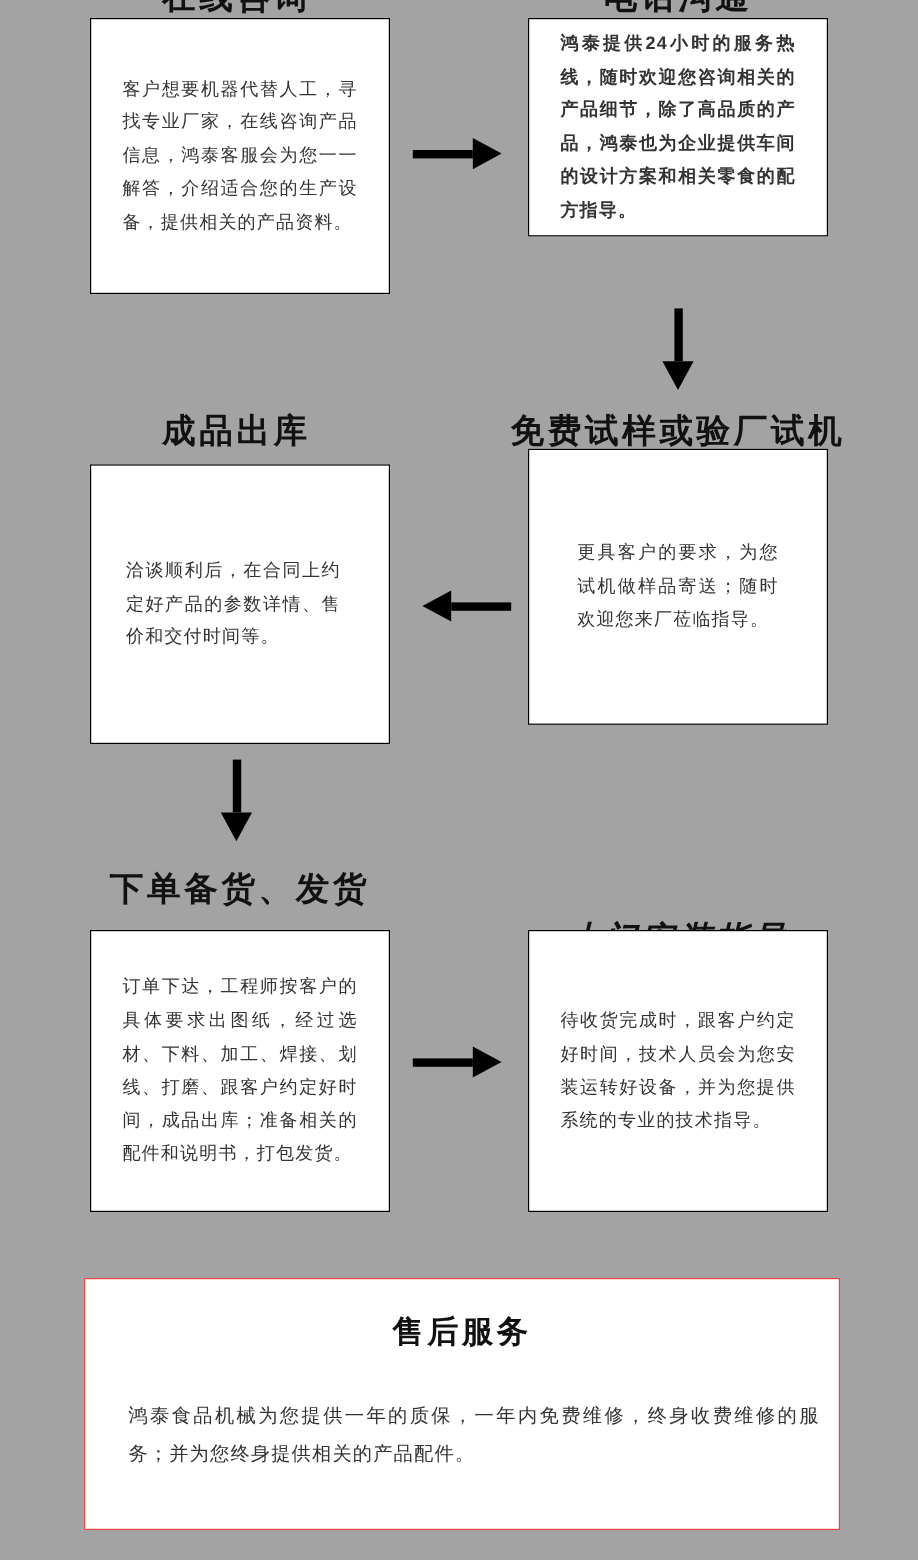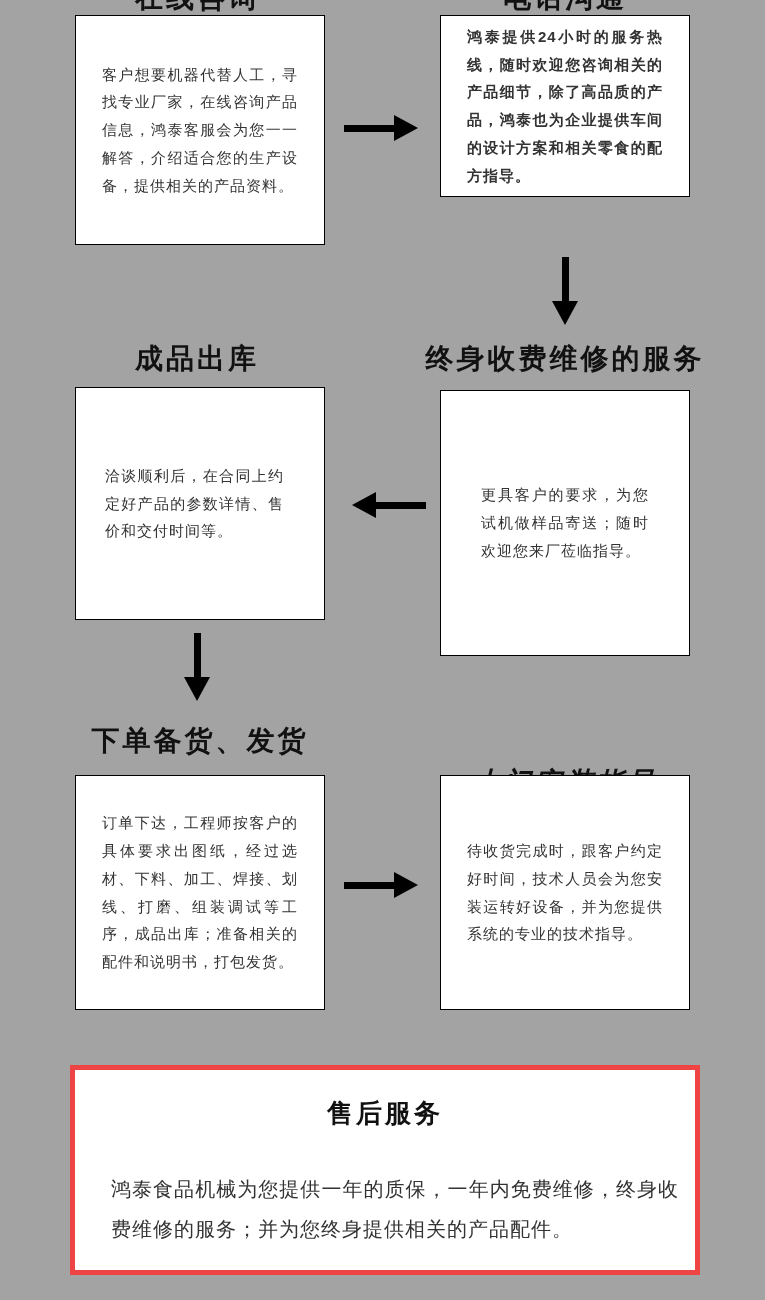--- a/index.html
+++ b/index.html
@@ -83,35 +83,35 @@
   }
   .head-down {
     width: 0; height: 0;
     border-left: 13px solid transparent;
     border-right: 13px solid transparent;
     border-top: 24px solid #000000;
   }
   
   .after-box {
     position: absolute;
-    border: 5px solid #ef4444;
+    border: 1px solid #ef4444;
     background: #ffffff;
     box-sizing: border-box;
   }
   .after-title {
     margin: 26px 0 0 0;
     text-align: center;
     font-size: 26px;
     font-weight: bold;
     letter-spacing: 3px;
     color: #111111;
   }
   .after-text {
     margin: 38px 16px 0 36px;
-    font-size: 20px;
+    font-size: 16px;
     line-height: 2;
     letter-spacing: 1px;
     color: #333333;
     text-align: justify;
   }
 </style>
 </head>
 <body>
 
 <div class="canvas">
@@ -130,44 +130,44 @@
     <div class="shaft-h" style="width: 50px;"></div>
     <div class="head-right"></div>
   </div>
 
   <div class="arrow-v" style="left: 552px; top: 257px;">
     <div class="shaft-v" style="height: 44px;"></div>
     <div class="head-down"></div>
   </div>
 
   <div class="step-title" style="left: 97px; top: 340px; width: 200px;">成品出库</div>
-  <div class="step-title" style="left: 420px; top: 340px; width: 290px;">终身收费维修的服务</div>
+  <div class="step-title" style="left: 420px; top: 340px; width: 290px;">免费试样或验厂试机</div>
 
   <div class="box pad-b" style="left: 75px; top: 387px; width: 250px; height: 233px; padding-left: 29px;">
     <p class="body-text">洽谈顺利后，在合同上约定好产品的参数详情、售价和交付时间等。</p>
   </div>
-  <div class="box pad-b" style="left: 440px; top: 390px; width: 250px; height: 266px;">
+  <div class="box pad-b" style="left: 440px; top: 374px; width: 250px; height: 230px;">
     <p class="body-text">更具客户的要求，为您试机做样品寄送；随时欢迎您来厂莅临指导。</p>
   </div>
 
   <div class="arrow-h" style="left: 352px; top: 492px;">
     <div class="head-left"></div>
     <div class="shaft-h" style="width: 50px;"></div>
   </div>
 
   <div class="arrow-v" style="left: 184px; top: 633px;">
     <div class="shaft-v" style="height: 44px;"></div>
     <div class="head-down"></div>
   </div>
 
   <div class="step-title" style="left: 90px; top: 722px; width: 220px; font-family: Liberation Serif, serif;">下单备货、发货</div>
   <div class="step-title" style="left: 470px; top: 764px; width: 190px; font-style: italic;">上门安装指导</div>
 
   <div class="box pad-a" style="left: 75px; top: 775px; width: 250px; height: 235px;">
-    <p class="body-text">订单下达，工程师按客户的具体要求出图纸，经过选材、下料、加工、焊接、划线、打磨、组装调试等工序，成品出库；准备相关的配件和说明书，打包发货。</p>
+    <p class="body-text">订单下达，工程师按客户的具体要求出图纸，经过选材、下料、加工、焊接、划线、打磨、跟客户约定好时间，成品出库；准备相关的配件和说明书，打包发货。</p>
   </div>
   <div class="box pad-a" style="left: 440px; top: 775px; width: 250px; height: 235px;">
     <p class="body-text">待收货完成时，跟客户约定好时间，技术人员会为您安装运转好设备，并为您提供系统的专业的技术指导。</p>
   </div>
 
   <div class="arrow-h" style="left: 344px; top: 872px;">
     <div class="shaft-h" style="width: 50px;"></div>
     <div class="head-right"></div>
   </div>
 

